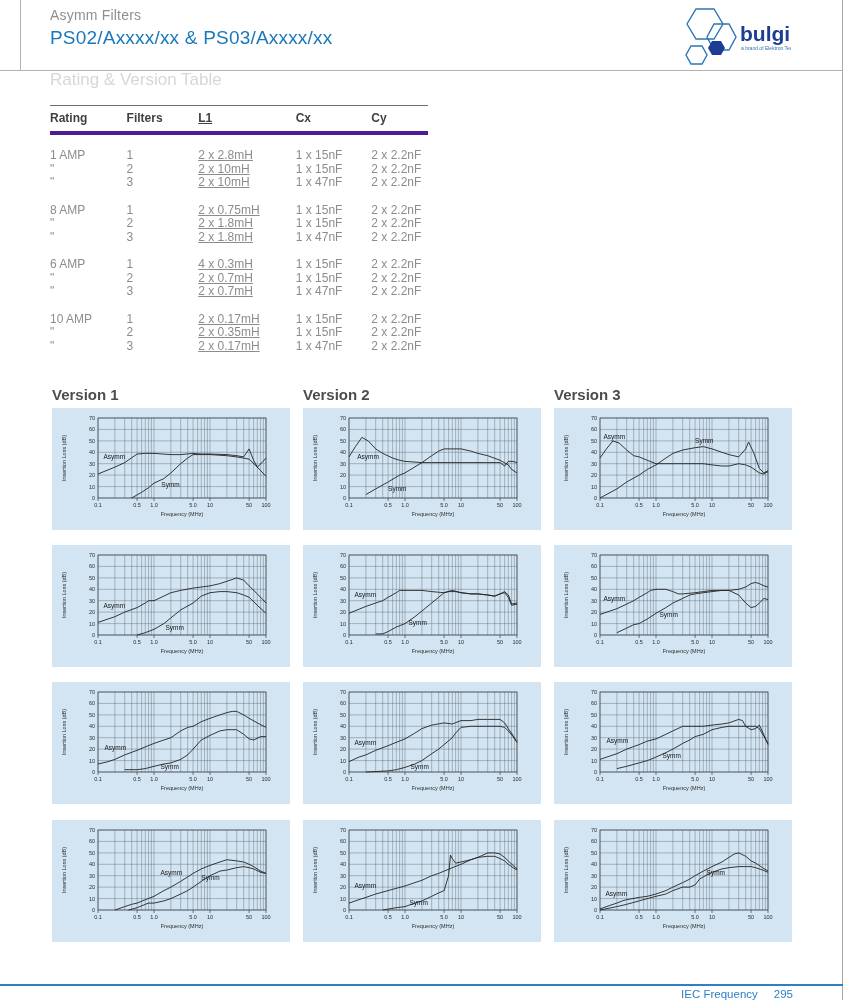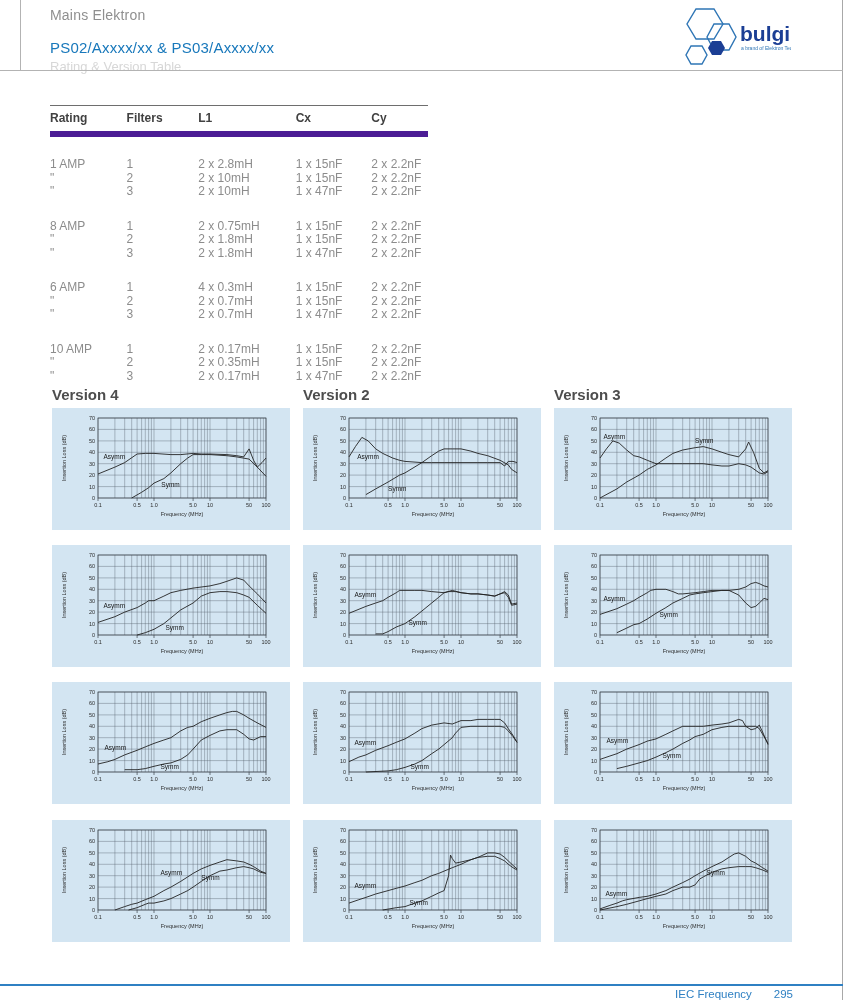--- a/index.html
+++ b/index.html
@@ -4,49 +4,49 @@
 <style>
   html,body{margin:0;padding:0;background:#ffffff;}
   #page{position:relative;width:843px;height:1000px;background:#ffffff;overflow:hidden;
         font-family:"Liberation Sans",sans-serif;}
   
   #left-tick{position:absolute;left:20px;top:0;width:1px;height:70px;background:#b3b3b3;}
   #right-edge{position:absolute;right:0;top:0;width:1px;height:1000px;background:#a8a8a8;}
   #header-rule{position:absolute;left:0;top:70px;width:843px;height:1px;background:#b3b3b3;}
   #header-text{position:absolute;left:50px;top:7px;}
   .hdr-category{font-size:14px;color:#8f8f8f;letter-spacing:.2px;}
-  .hdr-title{font-size:15px;color:#1878bb;margin-top:16px;letter-spacing:.2px;}
-  .hdr-subtitle{font-size:13px;color:#d7d7d7;margin-top:3px;}
+  .hdr-title{font-size:19px;color:#1878bb;margin-top:4px;letter-spacing:.2px;}
+  .hdr-subtitle{font-size:17px;color:#d7d7d7;margin-top:21px;}
   #logo{position:absolute;right:52px;top:3px;}
   
   #rv-table{position:absolute;left:50px;top:105px;width:378px;font-size:12px;color:#8c8c8c;}
-  .rv-header{display:flex;border-top:1px solid #6e6e6e;border-bottom:6px solid #4c1d95;
+  .rv-header{display:flex;border-top:1px solid #6e6e6e;border-bottom:4px solid #4c1d95;
              padding:5px 0 6px 0;color:#414141;font-weight:bold;}
   .rv-row{display:flex;line-height:13.5px;}
-  .c0{width:77px;} .c1{width:72px;} .c2{width:98px;} .c3{width:76px;} .c4{width:57px;}
-  .rv-group{margin-top:21px;}
+  .c0{width:77px;} .c1{width:72px;} .c2{width:98px;text-decoration:underline;} .c3{width:76px;} .c4{width:57px;}
+  .rv-group{margin-top:14px;}
   
   .version-heading{position:absolute;top:386px;font-size:15px;font-weight:bold;color:#4d4d4d;}
   
   .chart-panel{position:absolute;width:238px;height:122px;background:#d3e5f2;}
   
   #footer-rule{position:absolute;left:0;top:984px;width:843px;height:2px;background:#2f80c3;}
   #footer-text{position:absolute;top:988px;right:50px;font-size:11.5px;color:#2f80c3;}
-  #footer-text .pageno{margin-left:22px;}
+  #footer-text .pageno{margin-left:16px;}
 </style>
 </head>
 <body>
 
 <div id="page">
 
   <div id="left-tick"></div>
   <div id="right-edge"></div>
 
   <div id="header-text">
-    <div class="hdr-category">Mains Elektron</div>
+    <div class="hdr-category">Asymm Filters</div>
     <div class="hdr-title">PS02/Axxxx/xx &amp; PS03/Axxxx/xx</div>
     <div class="hdr-subtitle">Rating &amp; Version Table</div>
   </div>
 
   <div id="logo">
     <svg width="122" height="62" viewBox="0 0 122 62">
       <g fill="none" stroke="#2e75b5" stroke-width="1.4">
         <polygon points="27,6 45,6 54,21 45,36 27,36 18,21"></polygon>
         <polygon points="45,21 60,21 67,34 60,47 45,47 38,34"></polygon>
         <polygon points="22,43 33,43 38,52 33,61 22,61 17,52"></polygon>
@@ -156,21 +156,21 @@
             <span class="c0">"</span>
             <span class="c1">3</span>
             <span class="c2">2 x 0.17mH</span>
             <span class="c3">1 x 47nF</span>
             <span class="c4">2 x 2.2nF</span>
           </div>
         </div>
       </div>
   </div>
 
-  <div class="version-heading" style="left:52px">Version 4</div>
+  <div class="version-heading" style="left:52px">Version 1</div>
   <div class="version-heading" style="left:303px">Version 2</div>
   <div class="version-heading" style="left:554px">Version 3</div>
 
   <div id="charts">
       <div class="chart-panel" style="left: 52px; top: 408px;"><svg width="238" height="122" viewBox="0 0 238 122">
           <g stroke="#55616c" stroke-width="0.4">
             <line x1="46.0" y1="10" x2="46.0" y2="90"></line>
             <line x1="62.9" y1="10" x2="62.9" y2="90"></line>
             <line x1="72.7" y1="10" x2="72.7" y2="90"></line>
             <line x1="79.7" y1="10" x2="79.7" y2="90"></line>

